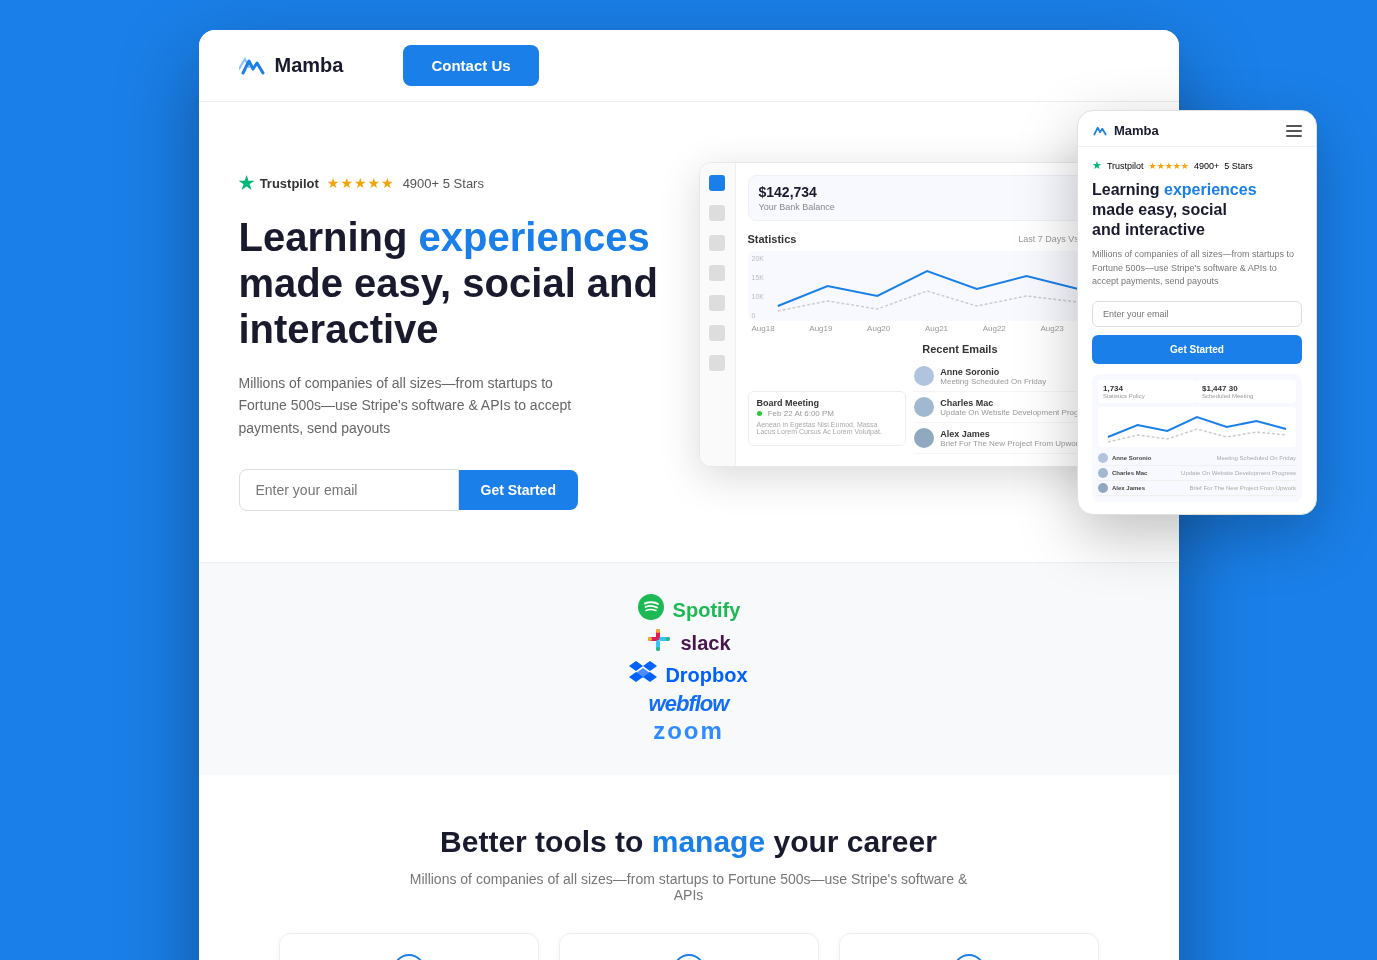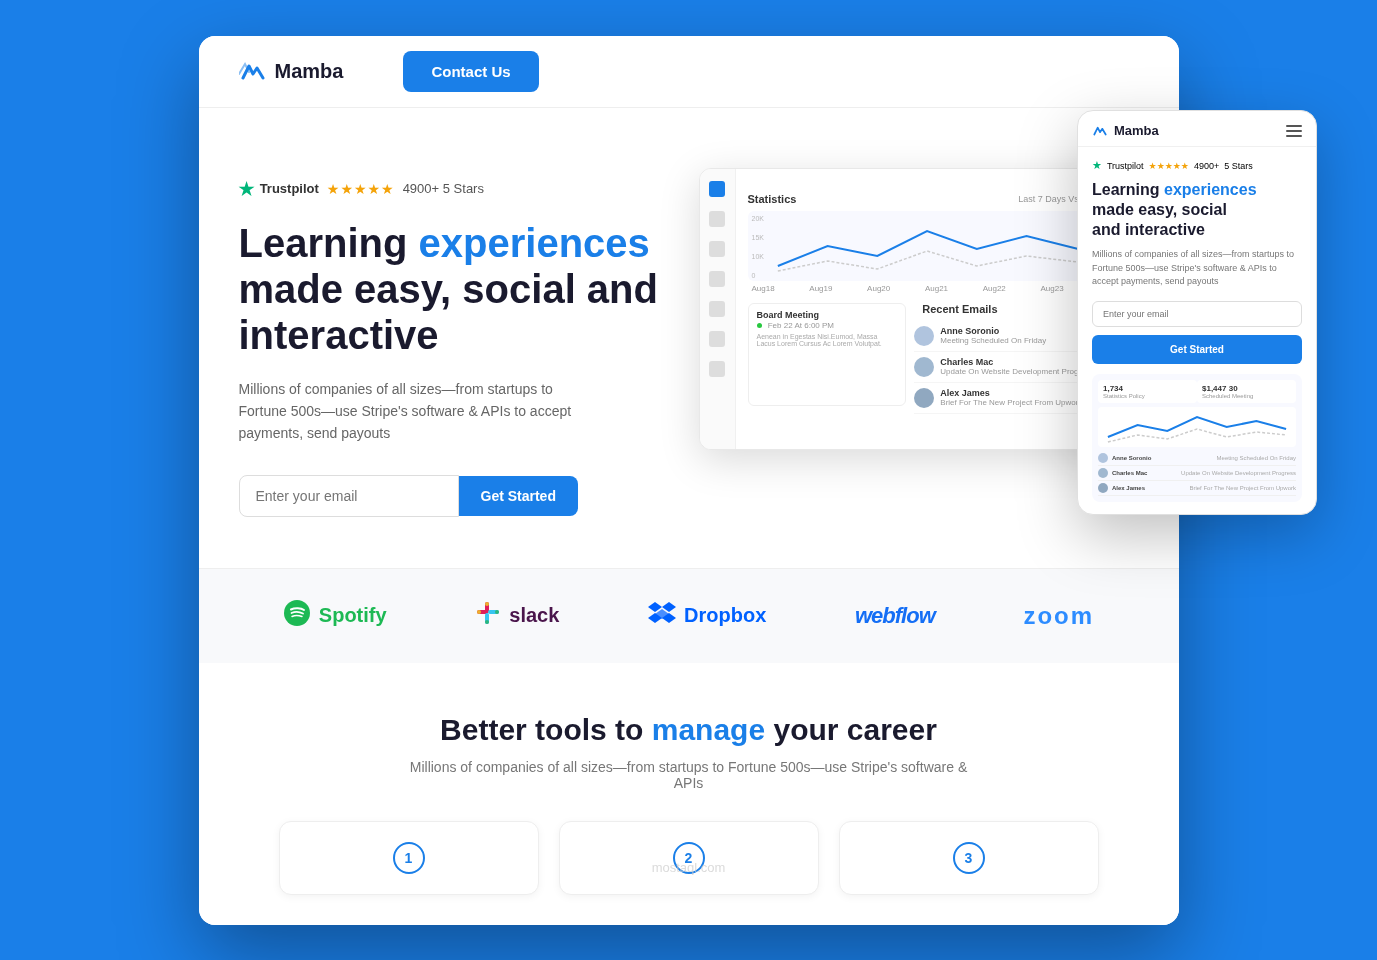--- a/index.html
+++ b/index.html
@@ -295,20 +295,21 @@
       top: 0; left: 0;
       width: 100%; height: 100%;
     }
 
     .board-meeting {
       background: #fff;
       border: 1px solid #eee;
       border-radius: 6px;
       padding: 6px 8px;
       margin-bottom: 8px;
+      margin-top: 48px;
     }
     .bm-title { font-size: 9px; font-weight: 700; color: #333; }
     .bm-time { font-size: 8px; color: #999; margin-top: 1px; }
     .bm-dot { width: 5px; height: 5px; background: #28c840; border-radius: 50%; display: inline-block; margin-right: 4px; }
     .bm-desc { font-size: 7px; color: #aaa; margin-top: 3px; }
 
     .emails-section {}
     .emails-title { font-size: 11px; font-weight: 700; color: #333; margin-bottom: 6px; margin-left: 8px; }
     .email-item {
       display: flex;
@@ -328,20 +329,21 @@
     .email-subject { font-size: 8px; color: #999; }
 
     
     .partners-strip {
       background: #f8f9fb;
       padding: 30px 40px;
       display: flex;
       align-items: center;
       justify-content: space-around;
       border-top: 1px solid #eee;
+      flex-direction: column;
     }
     .partner-logo {
       display: flex;
       align-items: center;
       gap: 8px;
       font-size: 20px;
       font-weight: 700;
       color: #333;
     }
     .partner-icon {
@@ -593,20 +595,24 @@
           <div class="dash-sidebar-icon active"></div>
           <div class="dash-sidebar-icon"></div>
           <div class="dash-sidebar-icon"></div>
           <div class="dash-sidebar-icon"></div>
           <div class="dash-sidebar-icon"></div>
           <div class="dash-sidebar-icon"></div>
           <div class="dash-sidebar-icon"></div>
         </div>
         <div class="dash-content">
           <div class="stats-row">
+            <div class="stat-card">
+              <div class="stat-value">$142,734</div>
+              <div class="stat-label">Your Bank Balance</div>
+            </div>
           </div>
 
           <div class="stats-section">
             <div class="stats-header">
               <span class="stats-title">Statistics</span>
               <span class="stats-period">Last 7 Days Vs Prior Week</span>
             </div>
             <div class="chart-area">
               <div class="y-labels">
                 <span class="y-label">20K</span>

